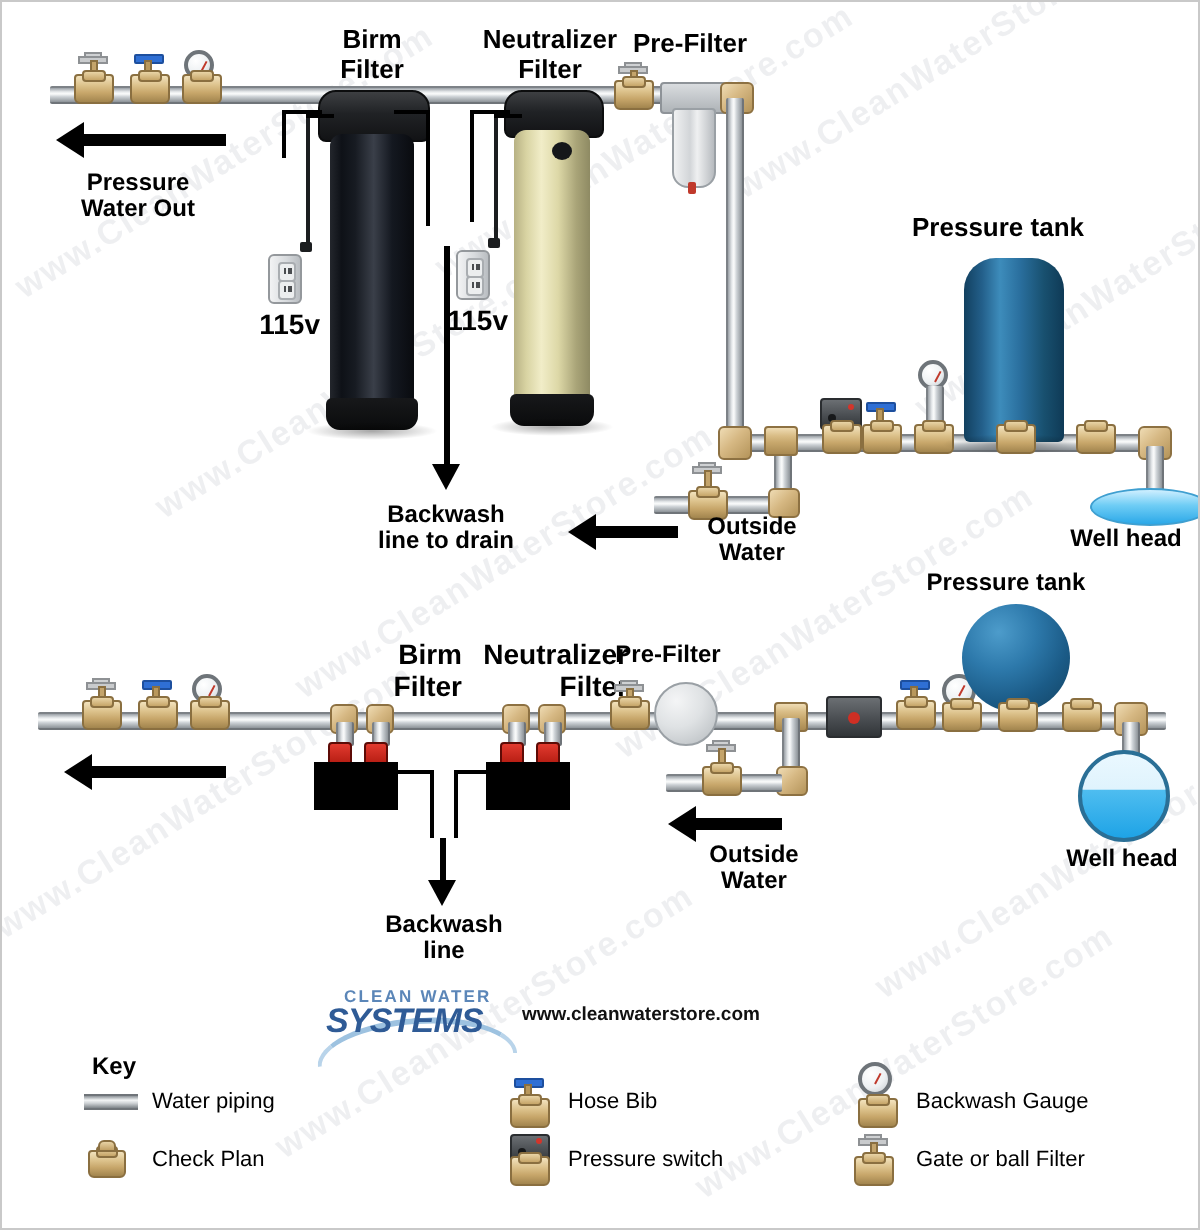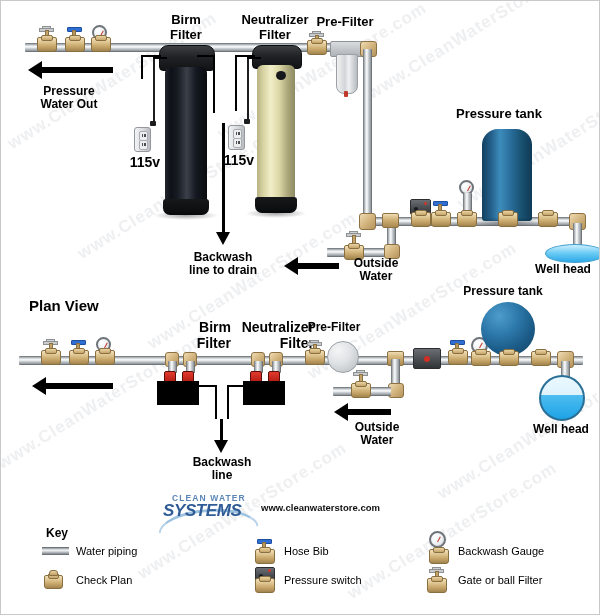--- a/index.html
+++ b/index.html
@@ -303,21 +303,20 @@
               background:linear-gradient(to right,#12405f 0%,#235f8a 18%,#3d8cbb 36%,#2a6f9e 56%,#18506f 80%,#0f3a56 100%);"></div>
   <div class="tank-shadow" style="left:470px;top:216px;width:72px;height:10px;"></div>
   <div class="valve" style="left:497px;top:211px;"></div>
   <div class="valve" style="left:537px;top:211px;"></div>
 
   <div class="elbow" style="left:568px;top:212px;width:15px;height:15px;"></div>
   <div class="pipe-v" style="left:572px;top:222px;height:30px;"></div>
   <div class="wellhead" style="left:544px;top:243px;width:58px;height:17px;"></div>
   <div class="lbl f12" style="left:524px;top:262px;width:76px;">Well head</div>
 
-  <div class="lbl f15" style="left:28px;top:297px;width:90px;text-align:left;">Plan View</div>
 
   <div class="pipe-h" style="left:18px;top:355px;width:564px;"></div>
 
   <div>
     <div class="gv-top" style="left:45px;top:338px;"></div>
     <div class="gv-wheel" style="left:42px;top:340px;"></div>
     <div class="gv-stem" style="left:48px;top:342px;"></div>
     <div class="valve" style="left:40px;top:349px;"></div>
   </div>
   <div>

